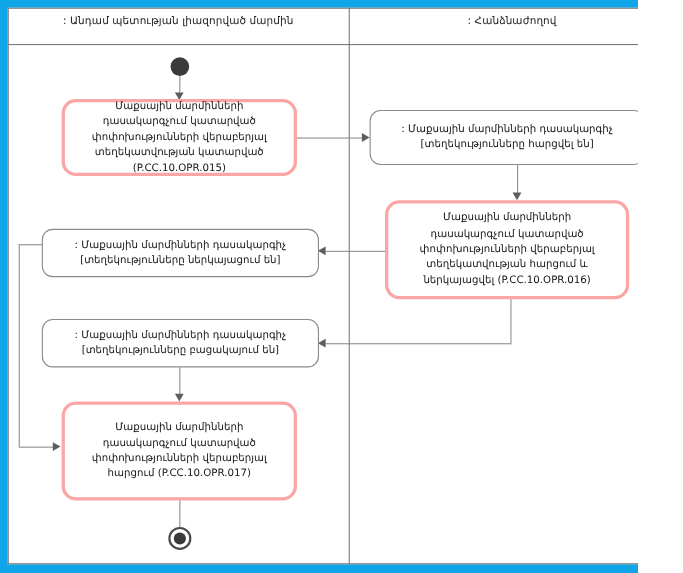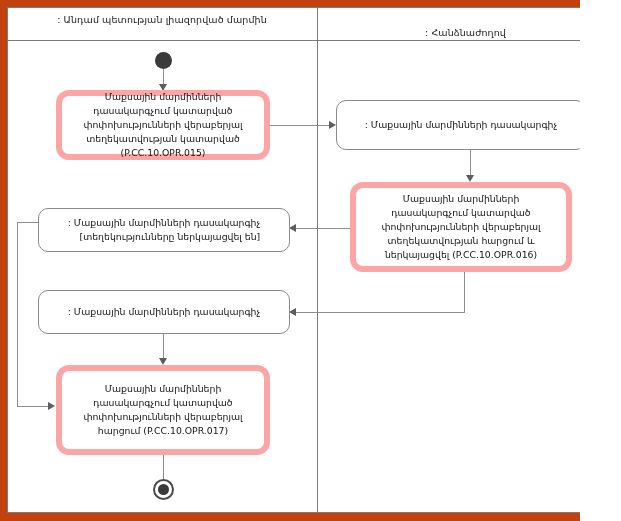--- a/index.html
+++ b/index.html
@@ -7,21 +7,21 @@
     padding: 0;
     background: #ffffff;
   }
   body {
     font-family: "DejaVu Sans", sans-serif;
   }
   #canvas {
     position: relative;
     width: 580px;
     height: 521px;
-    background: #c2410c;
+    background: #0ea5e9;
     overflow: hidden;
   }
   
   .lane-frame {
     position: absolute;
     left: 7px;
     top: 7px;
     width: 606px;
     height: 506px;
     border: 1px solid #7b7b7b;
@@ -46,44 +46,43 @@
   }
   .lane-title {
     position: absolute;
     top: 14px;
     font-size: 9.5px;
     color: #1a1a1a;
     text-align: center;
     letter-spacing: 0.1px;
   }
   #lane-title-left  { left: 7px;   width: 310px; }
-  #lane-title-right { left: 318px; width: 295px; margin-top: 13px; }
+  #lane-title-right { left: 318px; width: 295px; }
 
   
   .node {
     position: absolute;
     box-sizing: border-box;
     background: #ffffff;
     display: flex;
     align-items: center;
     justify-content: center;
     text-align: center;
     color: #141414;
     font-size: 9.3px;
     line-height: 14.2px;
     padding: 4px 8px;
   }
   .action {
-    border: 6px solid #fca5a5;
+    border: 3px solid #fca5a5;
     border-radius: 13px;
   }
   .object {
     border: 1px solid #8a8a8a;
     border-radius: 10px;
-    text-align: right;
   }
   .node span { display: block; }
 
   
   .initial-node {
     position: absolute;
     width: 17px;
     height: 17px;
     border-radius: 50%;
     background: #3a3a3a;
@@ -166,20 +165,21 @@
       <span>(P.CC.10.OPR.015)</span>
     </div>
   </div>
 
   <div class="seg-h" style="left:270px; top:125px; width:59px;"></div>
   <div class="arrow arrow-right" style="left:329px; top:121px;"></div>
 
   <div class="node object" id="node-object-requested" style="left:336px; top:100px; width:250px; height:50px;">
     <div>
       <span>: Մաքսային մարմինների դասակարգիչ</span>
+      <span>[տեղեկությունները հարցվել են]</span>
     </div>
   </div>
 
   <div class="seg-v" style="left:470px; top:150px; height:27px;"></div>
   <div class="arrow arrow-down" style="left:466px; top:175px;"></div>
 
   <div class="node action" id="node-action-process" style="left:350px; top:182px; width:222px; height:90px;">
     <div>
       <span>Մաքսային մարմինների</span>
       <span>դասակարգչում կատարված</span>
@@ -192,27 +192,28 @@
   <div class="seg-h" style="left:296px; top:228px; width:54px;"></div>
   <div class="arrow arrow-left" style="left:289px; top:224px;"></div>
 
   <div class="seg-v" style="left:464px; top:272px; height:40px;"></div>
   <div class="seg-h" style="left:296px; top:312px; width:169px;"></div>
   <div class="arrow arrow-left" style="left:289px; top:308px;"></div>
 
   <div class="node object" id="node-object-presented" style="left:38px; top:208px; width:252px; height:44px;">
     <div>
       <span>: Մաքսային մարմինների դասակարգիչ</span>
-      <span>[տեղեկությունները ներկայացվել են]</span>
+      <span>[տեղեկությունները ներկայացում են]</span>
     </div>
   </div>
 
   <div class="node object" id="node-object-absent" style="left:38px; top:290px; width:252px; height:44px;">
     <div>
       <span>: Մաքսային մարմինների դասակարգիչ</span>
+      <span>[տեղեկությունները բացակայում են]</span>
     </div>
   </div>
 
   <div class="seg-h" style="left:17px; top:222px; width:22px;"></div>
   <div class="seg-v" style="left:17px; top:222px; height:184px;"></div>
   <div class="seg-h" style="left:17px; top:406px; width:33px;"></div>
   <div class="arrow arrow-right" style="left:48px; top:402px;"></div>
 
   <div class="seg-v" style="left:163px; top:334px; height:26px;"></div>
   <div class="arrow arrow-down" style="left:159px; top:358px;"></div>

